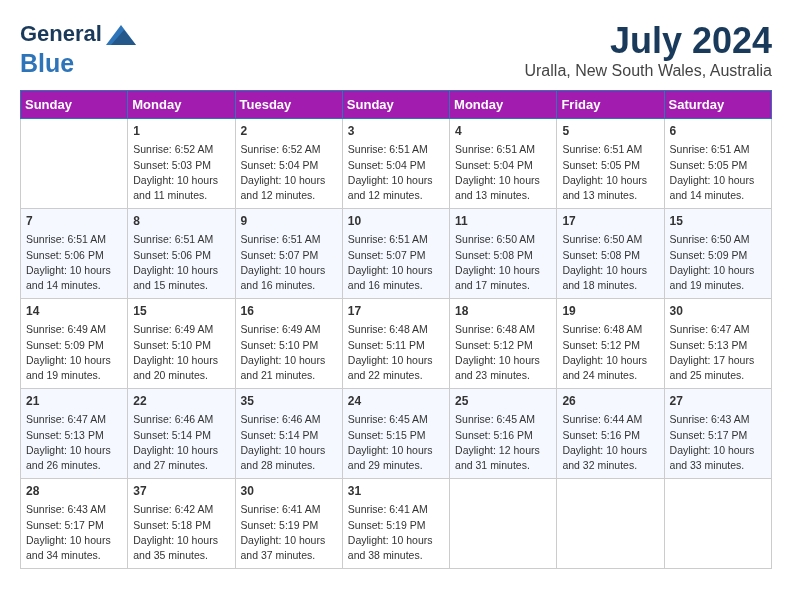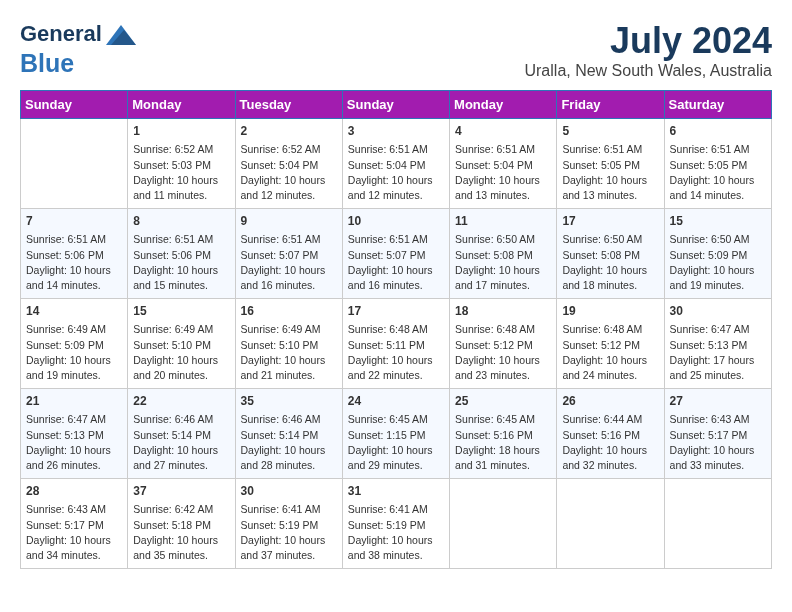--- a/index.html
+++ b/index.html
@@ -262,28 +262,28 @@
         </td>
         <td>
           <span class="day-num">35</span>
           <div>Sunrise: 6:46 AM</div>
           <div>Sunset: 5:14 PM</div>
           <div>Daylight: 10 hours and 28 minutes.</div>
         </td>
         <td>
           <span class="day-num">24</span>
           <div>Sunrise: 6:45 AM</div>
-          <div>Sunset: 1:15 PM</div>
+          <div>Sunset: 5:15 PM</div>
           <div>Daylight: 10 hours and 29 minutes.</div>
         </td>
         <td>
           <span class="day-num">25</span>
           <div>Sunrise: 6:45 AM</div>
           <div>Sunset: 5:16 PM</div>
-          <div>Daylight: 18 hours and 31 minutes.</div>
+          <div>Daylight: 12 hours and 31 minutes.</div>
         </td>
         <td>
           <span class="day-num">26</span>
           <div>Sunrise: 6:44 AM</div>
           <div>Sunset: 5:16 PM</div>
           <div>Daylight: 10 hours and 32 minutes.</div>
         </td>
         <td>
           <span class="day-num">27</span>
           <div>Sunrise: 6:43 AM</div>

